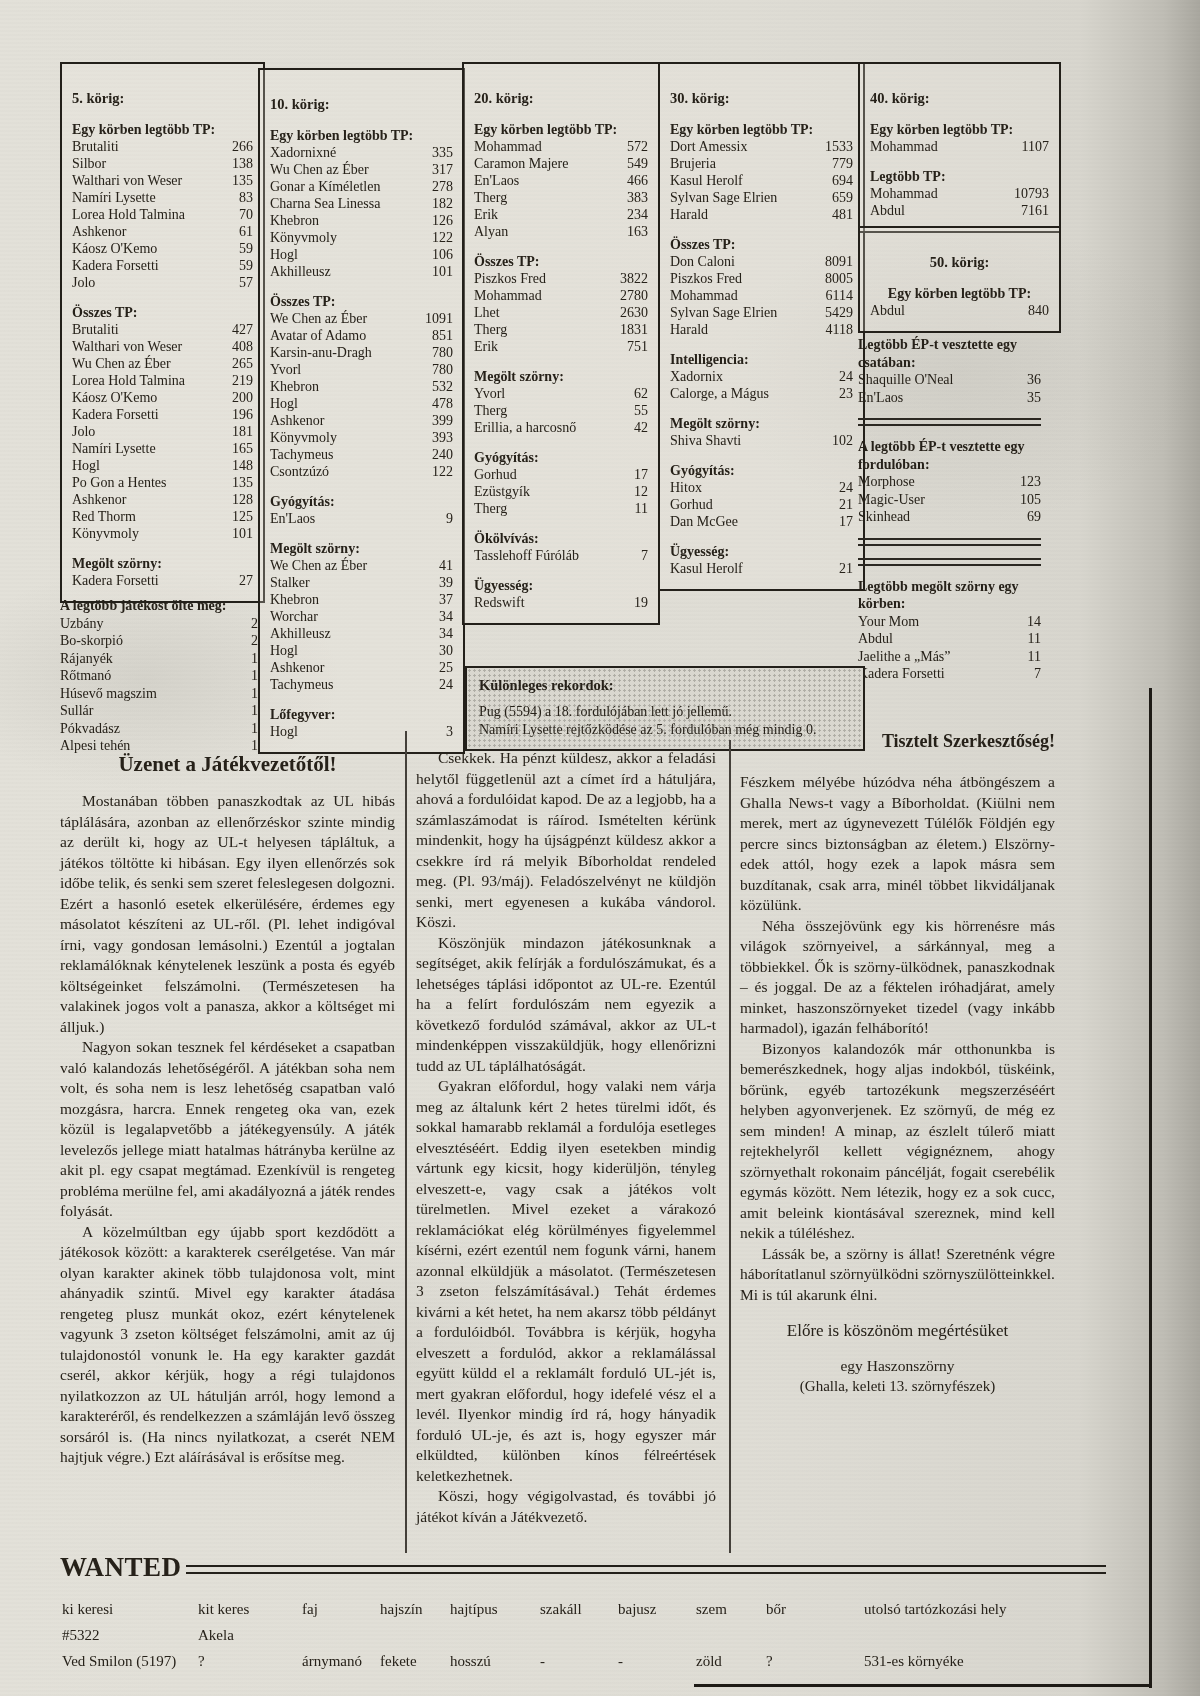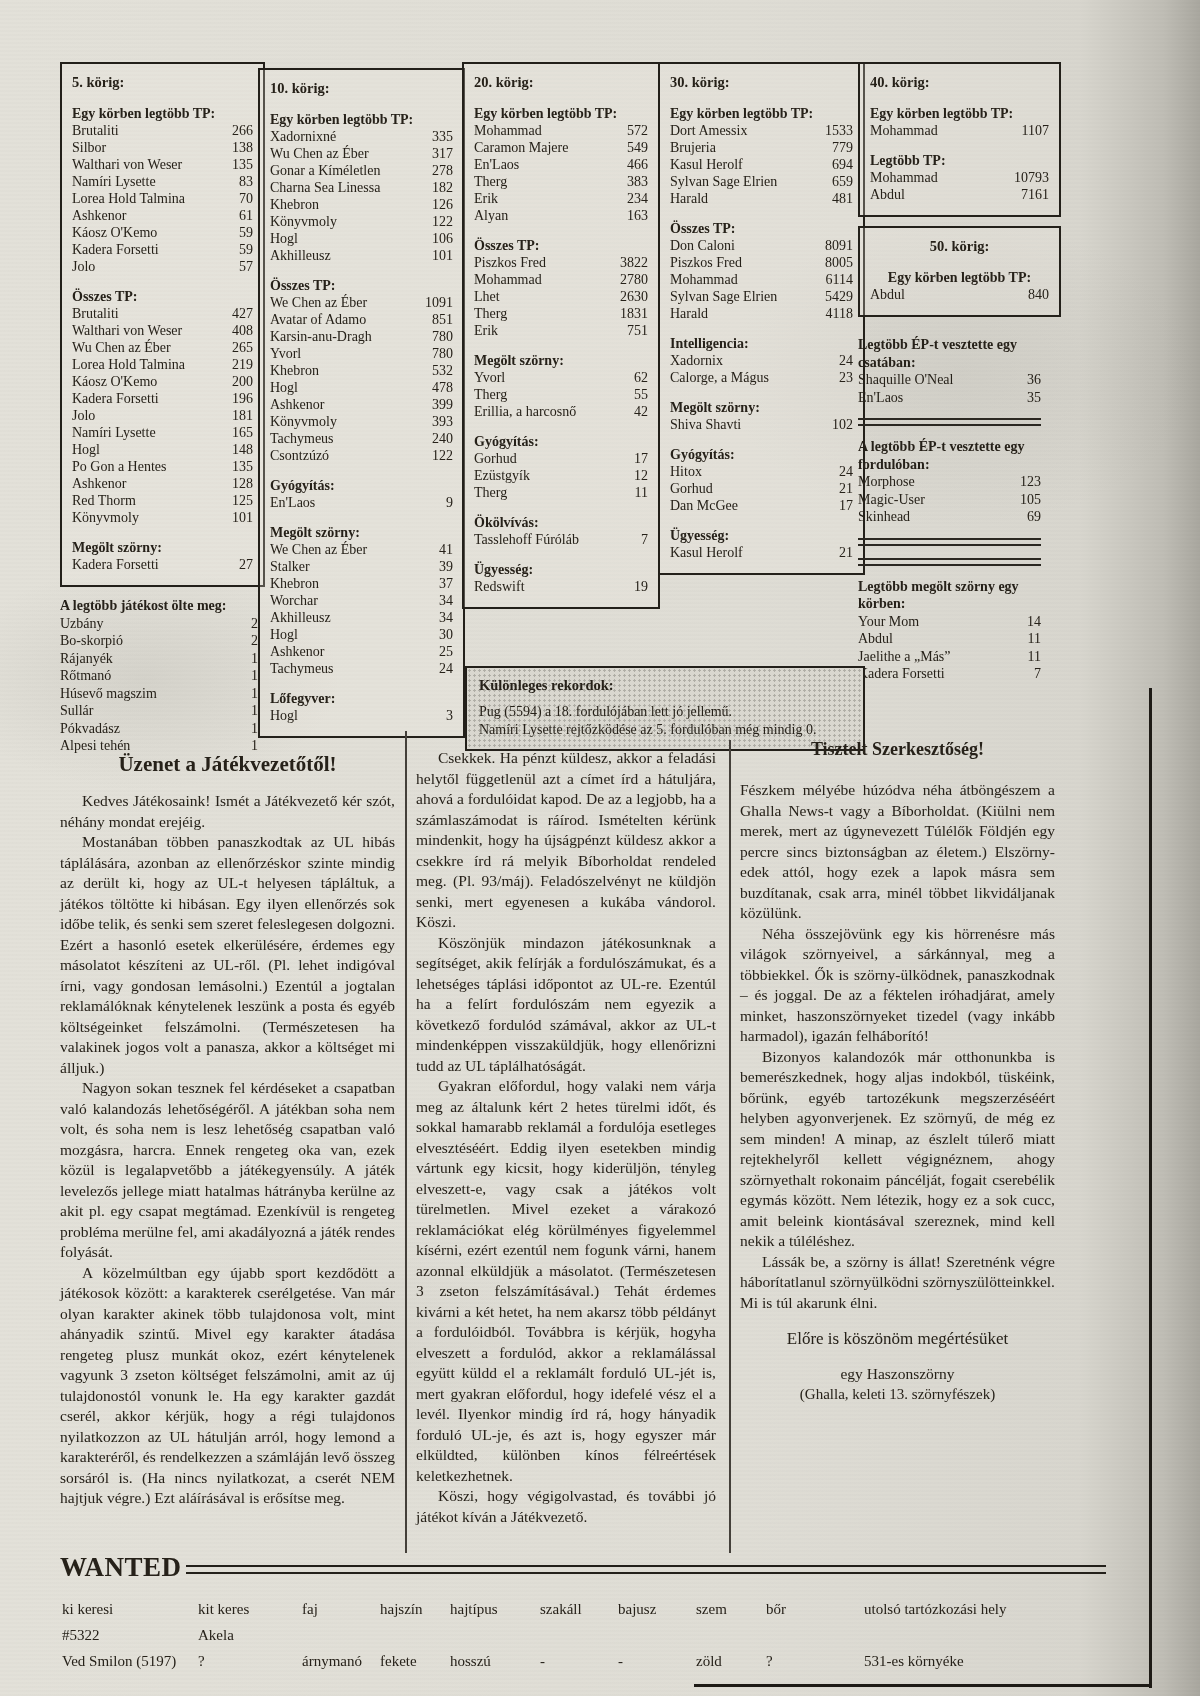--- a/index.html
+++ b/index.html
@@ -7,21 +7,21 @@
     position:relative;width:1200px;height:1696px;margin:0 auto;overflow:hidden;
     font-family:"Liberation Serif","DejaVu Serif",serif;color:#262119;
     background:
       radial-gradient(ellipse 280px 160px at 12% 40%, rgba(150,148,140,.18), transparent 70%),
       radial-gradient(ellipse 340px 220px at 80% 22%, rgba(150,148,140,.15), transparent 70%),
       radial-gradient(ellipse 300px 200px at 30% 80%, rgba(150,148,140,.12), transparent 70%),
       repeating-linear-gradient(0deg, rgba(0,0,0,.012) 0 2px, transparent 2px 4px),
       linear-gradient(90deg,#e3e1d9 0%,#dfddd5 62%,#d8d6ce 90%,#bfbdb5 97%,#a9a79f 100%);
   }
   
-  .statbox{position:absolute;border:2px solid #23201a;padding:8px 10px 12px;background:rgba(238,236,228,.25);
+  .statbox{position:absolute;border:2px solid #23201a;padding:24px 10px 12px;background:rgba(238,236,228,.25);
     font-size:14px;line-height:17px;}
   .box1{left:60px;top:62px;width:181px;}
   .box2{left:258px;top:68px;width:183px;}
   .box3{left:462px;top:62px;width:174px;}
   .box4{left:658px;top:62px;width:183px;}
   .box5{left:858px;top:62px;width:179px;}
   .box6{left:858px;top:226px;width:179px;text-align:center;}
   .box-title{font-weight:bold;font-size:14.5px;margin:2px 0 14px;}
   .stat-section{margin-top:13px;}
   .stat-section:first-of-type{margin-top:0;}
@@ -44,21 +44,21 @@
   .special-title{font-weight:bold;font-size:14.5px;margin-bottom:9px;}
   
   .vrule{position:absolute;width:2px;background:#44403a;}
   .v1{left:405px;top:731px;height:822px;}
   .v2{left:729px;top:740px;height:813px;}
   .col{position:absolute;font-size:15.5px;line-height:20.5px;text-align:justify;}
   .col1{left:60px;top:752px;width:335px;}
   .col2{left:416px;top:748px;width:300px;}
   .col3{left:740px;top:730px;width:315px;}
   .col h2{font-size:21px;line-height:24px;text-align:center;margin:0 0 15px;font-weight:bold;}
-  .col h3{font-size:18px;line-height:22px;text-align:center;margin:8px 0 20px;font-weight:bold;}
+  .col h3{font-size:18px;line-height:22px;text-align:right;margin:0 0 20px;font-weight:bold;}
   .col p{margin:0;text-indent:22px;}
   .col3 p.first{text-indent:0;}
   .signoff-thanks{font-size:17px;text-align:center;margin-top:16px;text-indent:0;}
   .signoff-name{font-size:15.5px;text-align:center;margin-top:14px;text-indent:0;}
   .signoff-loc{font-size:15px;text-align:center;text-indent:0;}
   
   .wanted-head{position:absolute;left:60px;top:1552px;width:1046px;display:flex;align-items:center;}
   .wanted-title{font-size:27px;font-weight:bold;letter-spacing:.5px;white-space:nowrap;}
   .wanted-rule{flex:1;height:5px;border-top:2.5px solid #23201a;border-bottom:2px solid #23201a;margin-left:4px;margin-top:4px;}
   .wanted-table{position:absolute;left:62px;top:1600px;width:1080px;display:grid;
@@ -626,21 +626,20 @@
     <div>Pug (5594) a 18. fordulójában lett jó jellemű.</div>
     <div>Namíri Lysette rejtőzködése az 5. fordulóban még mindig 0.</div>
   </section>
 
   <div class="vrule v1"></div>
   <div class="vrule v2"></div>
 
   <article class="col col1">
     <h2>Üzenet a Játékvezetőtől!</h2>
     <div>
-        <p>Kedves Játékosaink! Ismét a Játékvezető kér szót, néhány mondat erejéig.</p>
         <p>Mostanában többen panaszkodtak az UL hibás táplálására, azonban az ellenőrzéskor szinte mindig az derült ki, hogy az UL-t helyesen tápláltuk, a játékos töltötte ki hibásan. Egy ilyen ellenőrzés sok időbe telik, és senki sem szeret feleslegesen dolgozni. Ezért a hasonló esetek elkerülésére, érdemes egy másolatot készíteni az UL-ről. (Pl. lehet indigóval írni, vagy gondosan lemásolni.) Ezentúl a jogtalan reklamálóknak kénytelenek leszünk a posta és egyéb költségeinket felszámolni. (Természetesen ha valakinek jogos volt a panasza, akkor a költséget mi álljuk.)</p>
         <p>Nagyon sokan tesznek fel kérdéseket a csapatban való kalandozás lehetőségéről. A játékban soha nem volt, és soha nem is lesz lehetőség csapatban való mozgásra, harcra. Ennek rengeteg oka van, ezek közül is legalapvetőbb a játékegyensúly. A játék levelezős jellege miatt hatalmas hátrányba kerülne az akit pl. egy csapat megtámad. Ezenkívül is rengeteg probléma merülne fel, ami akadályozná a játék rendes folyását.</p>
         <p>A közelmúltban egy újabb sport kezdődött a játékosok között: a karakterek cserélgetése. Van már olyan karakter akinek több tulajdonosa volt, mint ahányadik szintű. Mivel egy karakter átadása rengeteg plusz munkát okoz, ezért kénytelenek vagyunk 3 zseton költséget felszámolni, amit az új tulajdonostól vonunk le. Ha egy karakter gazdát cserél, akkor kérjük, hogy a régi tulajdonos nyilatkozzon az UL hátulján arról, hogy lemond a karakteréről, és rendelkezzen a számláján levő összeg sorsáról is. (Ha nincs nyilatkozat, a cserét NEM hajtjuk végre.) Ezt aláírásával is erősítse meg.</p>
       </div>
   </article>
 
   <article class="col col2">
     <div>
         <p>Csekkek. Ha pénzt küldesz, akkor a feladási helytől függetlenül azt a címet írd a hátuljára, ahová a fordulóidat kapod. De az a legjobb, ha a számlaszámodat is ráírod. Ismételten kérünk mindenkit, hogy ha újságpénzt küldesz akkor a csekkre írd rá melyik Bíborholdat rendeled meg. (Pl. 93/máj). Feladószelvényt ne küldjön senki, mert egyenesen a kukába vándorol. Köszi.</p>
         <p>Köszönjük mindazon játékosunknak a segítséget, akik felírják a fordulószámukat, és a lehetséges táplási időpontot az UL-re. Ezentúl ha a felírt fordulószám nem egyezik a következő fordulód számával, akkor az UL-t mindenképpen visszaküldjük, hogy ellenőrizni tudd az UL táplálhatóságát.</p>

